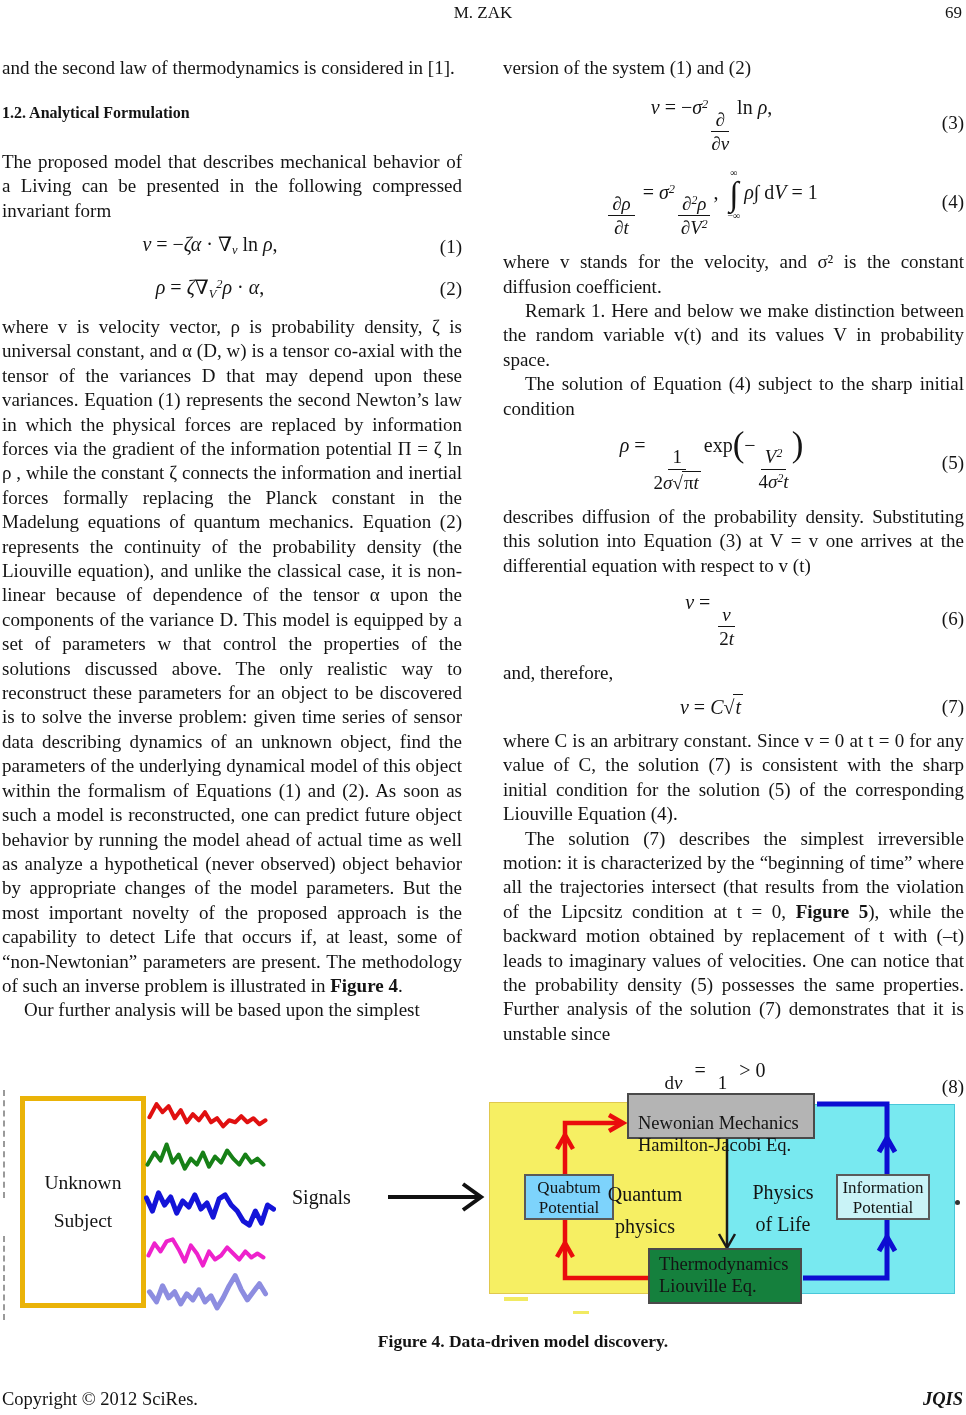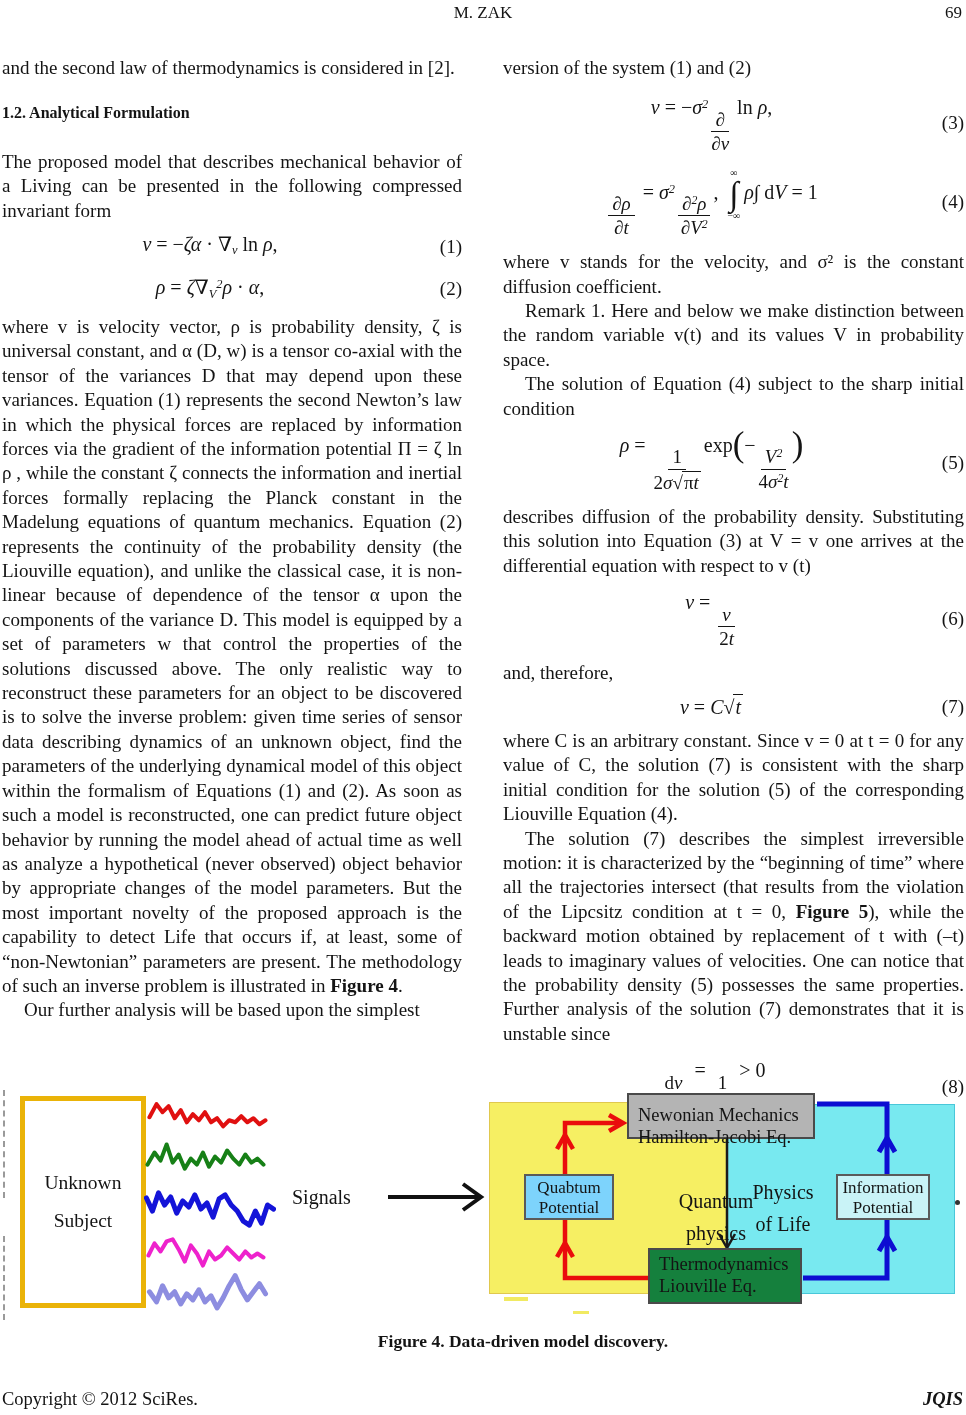--- a/index.html
+++ b/index.html
@@ -44,29 +44,29 @@
   .dash2{top:148px;height:84px;}
   .subject-box{position:absolute;left:20px;top:8px;width:116px;height:202px;border:5px solid #eab308;
                background:#fff;display:flex;flex-direction:column;justify-content:center;
                align-items:center;gap:16px;font-size:19.5px;}
   .signals-svg{position:absolute;left:144px;top:4px;width:132px;height:222px;}
   .sig-label{position:absolute;left:292px;top:98px;font-size:20px;}
   .rect-yellow{position:absolute;left:489px;top:14px;width:238px;height:190px;border:1px solid #e0c84e;}
   .rect-cyan{position:absolute;left:727px;top:16px;width:226px;height:188px;border:1px solid #49c7d9;}
   .overlay{position:absolute;left:0;top:0;width:966px;height:248px;}
   .gbox{position:absolute;border:2px solid #4a4a4a;font-size:18.5px;line-height:21.5px;
-        padding:10px 0 0 9px;box-sizing:border-box;}
+        padding:18px 0 0 9px;box-sizing:border-box;}
   .newton{left:627px;top:5px;width:188px;height:46px;}
   .thermo{left:648px;top:160px;width:154px;height:56px;padding-top:4px;}
   .pbox{position:absolute;border:2px solid #5a5a5a;box-sizing:border-box;text-align:center;
         font-size:17px;line-height:20px;padding-top:2px;}
   .qpot{left:524px;top:86px;width:90px;height:46px;}
   .ipot{left:836px;top:86px;width:94px;height:46px;}
   .rlabel{position:absolute;text-align:center;font-size:20px;line-height:32px;}
-  .lq{left:660px;top:90px;width:112px;margin-top:7px;}
+  .lq{left:589px;top:90px;width:112px;}
   .ll{left:740px;top:88px;width:86px;}
   .dot{position:absolute;left:955px;top:112px;width:5px;height:5px;background:#333;border-radius:50%;}
   .smudge{position:absolute;background:#f1ea62;}
   .sm1{left:504px;top:209px;width:24px;height:4px;}
   .sm2{left:573px;top:223px;width:16px;height:3px;}
   
   .caption{position:absolute;top:1331px;left:0;width:100%;text-align:center;font-weight:bold;font-size:17.5px;padding-left:40px;}
   .ftr{position:absolute;top:1389px;left:0;width:100%;height:24px;font-size:18.5px;}
   .ftr .fl{position:absolute;left:2px;}
   .ftr .fr{position:absolute;right:3px;font-weight:bold;font-style:italic;}
@@ -75,21 +75,21 @@
 <body>
 
 <div class="page">
 
   <div class="hdr">
     <span class="hc">M. ZAK</span>
     <span class="hr">69</span>
   </div>
 
   <div class="col col-left">
-    <p>and the second law of thermodynamics is considered in [2].</p>
+    <p>and the second law of thermodynamics is considered in [1].</p>
     <h2>1.2. Analytical Formulation</h2>
     <p>The proposed model that describes mechanical behavior of a Living can be presented in the following compressed invariant form</p>
     <div class="eq-row">
       <span class="eq-body"><span class="mi">v</span><span class="mu"> = −</span><span class="mi">ζα</span><span class="mu"> · </span><span class="mu">∇</span><span class="msb">v</span><span class="mu"> ln </span><span class="mi">ρ</span><span class="mu">,</span></span>
       <span class="eq-num">(1)</span>
     </div>
     <div class="eq-row">
       <span class="eq-body"><span class="mi">ρ</span><span class="mu"> = </span><span class="mi">ζ</span><span class="mu">∇</span><span class="msb">V</span><span class="msp">2</span><span class="mi">ρ</span><span class="mu"> · </span><span class="mi">α</span><span class="mu">,</span></span>
       <span class="eq-num">(2)</span>
     </div>

